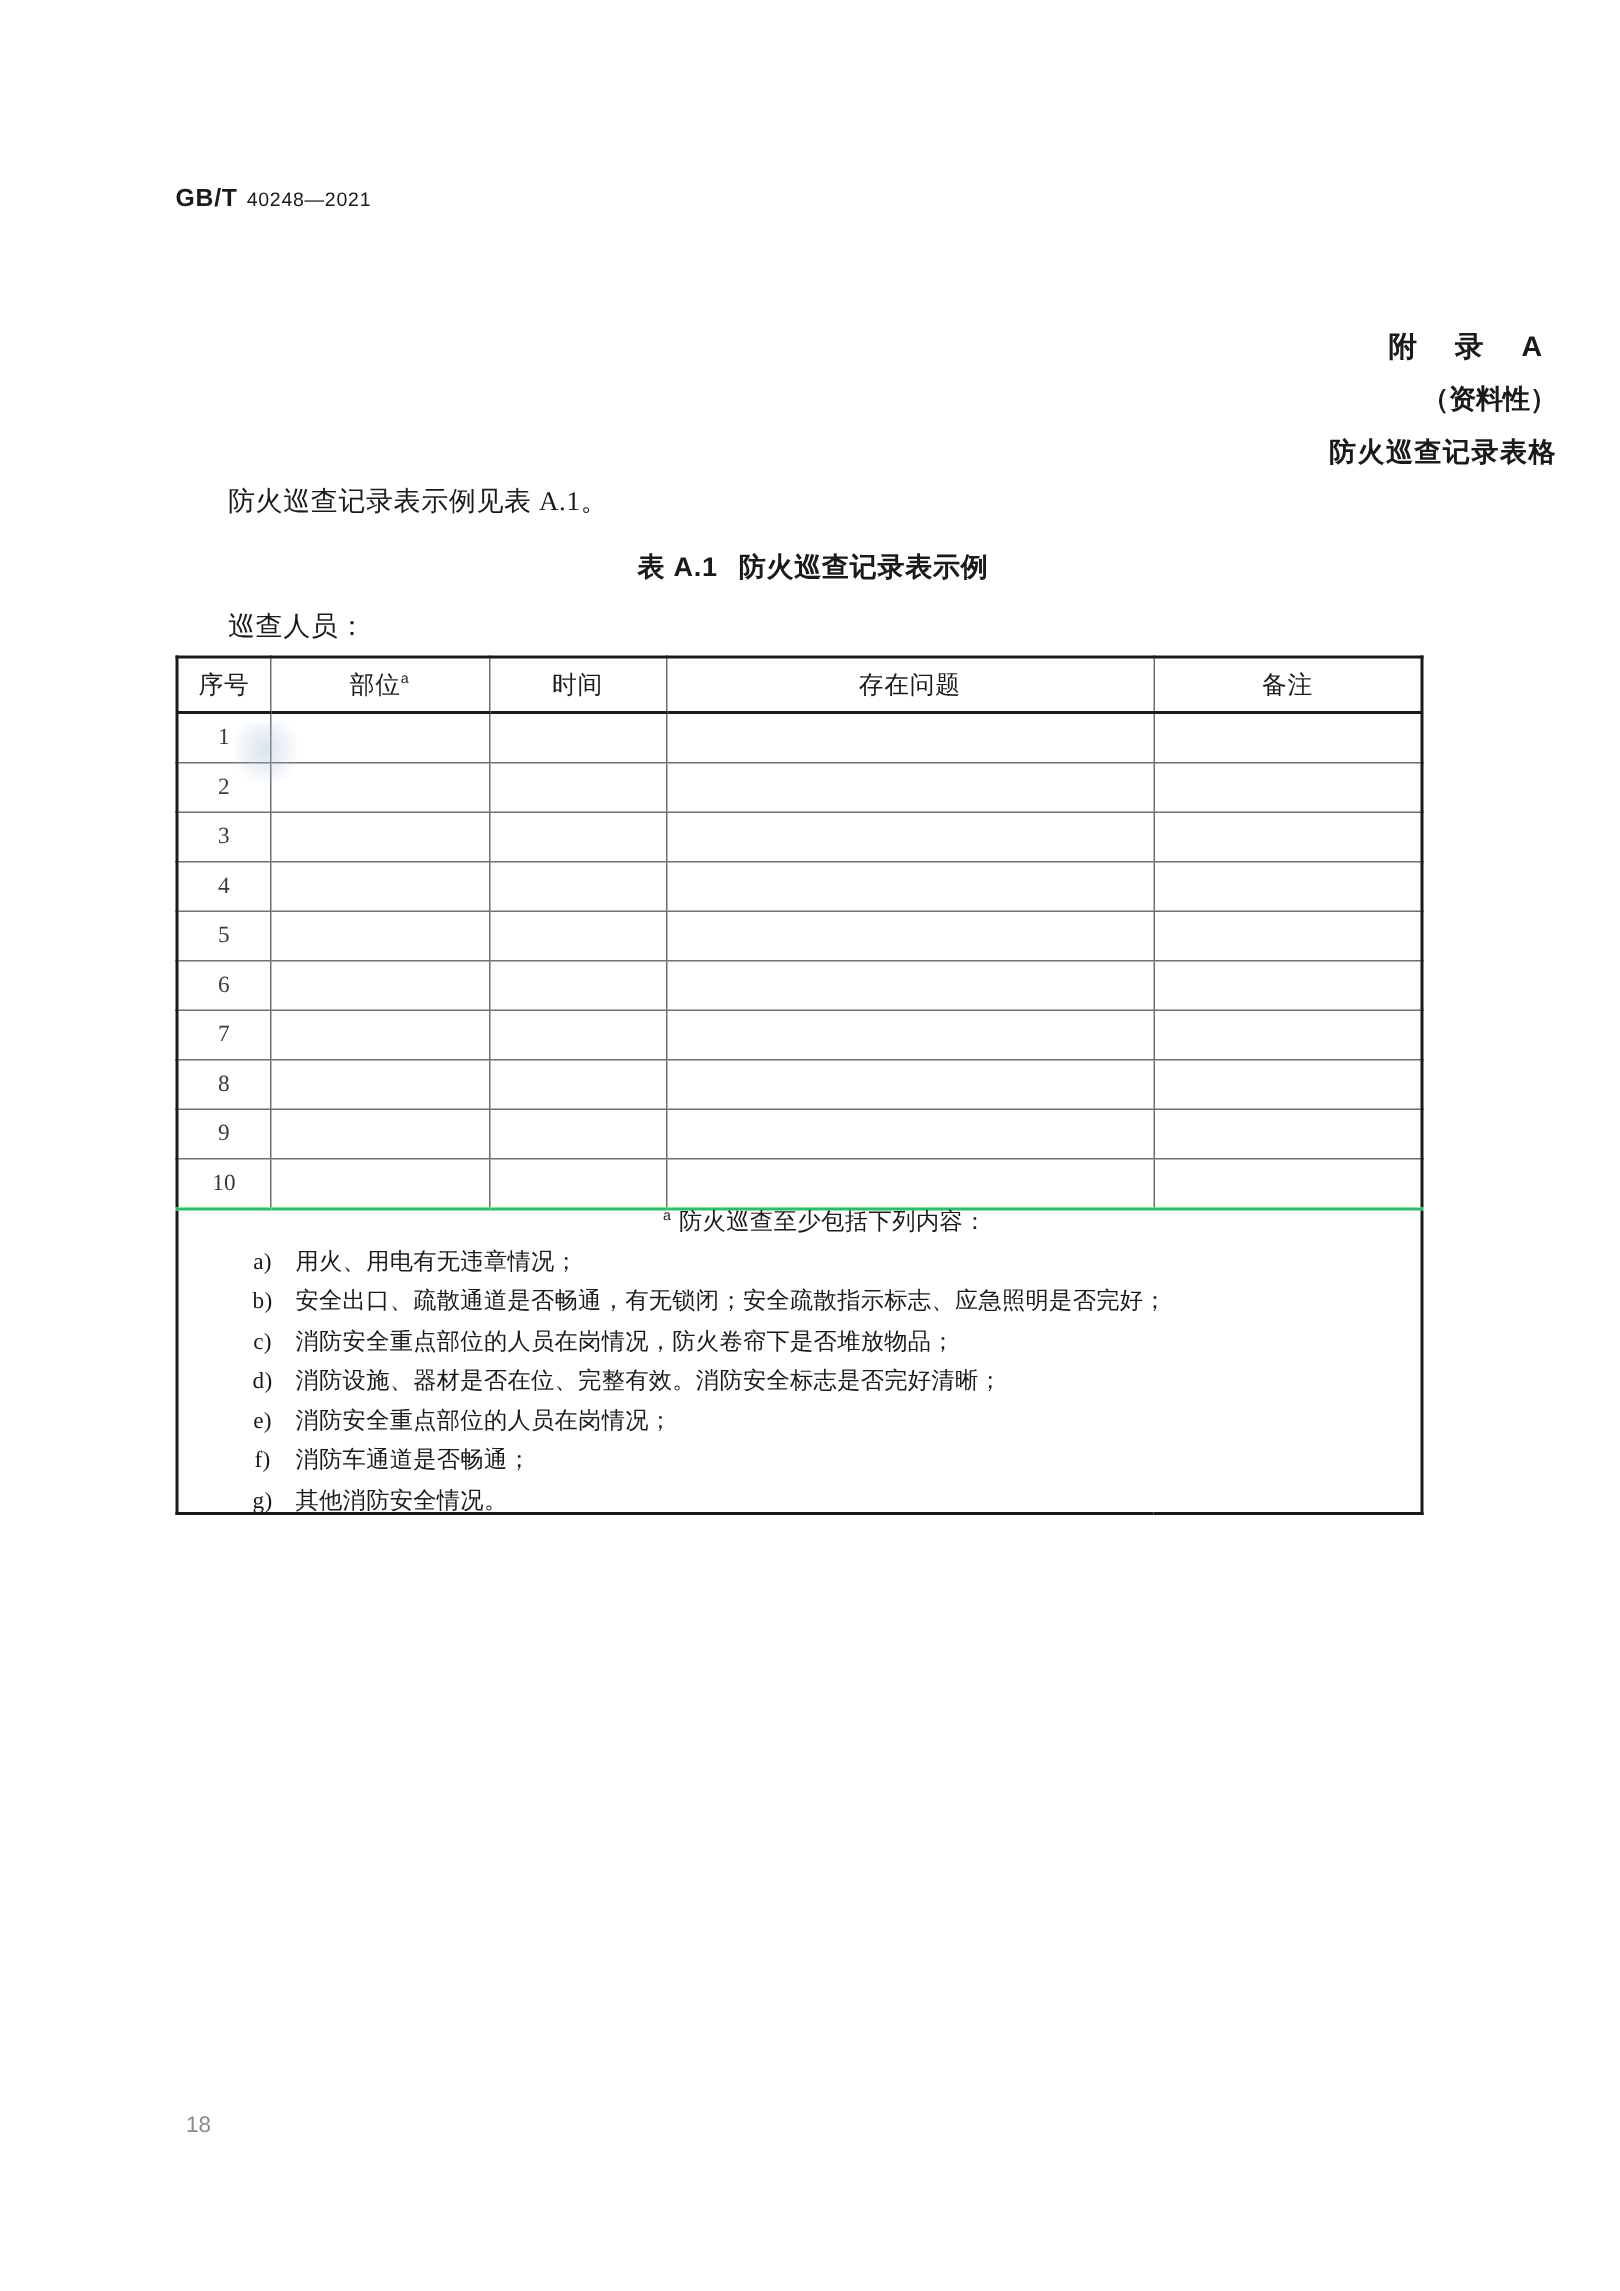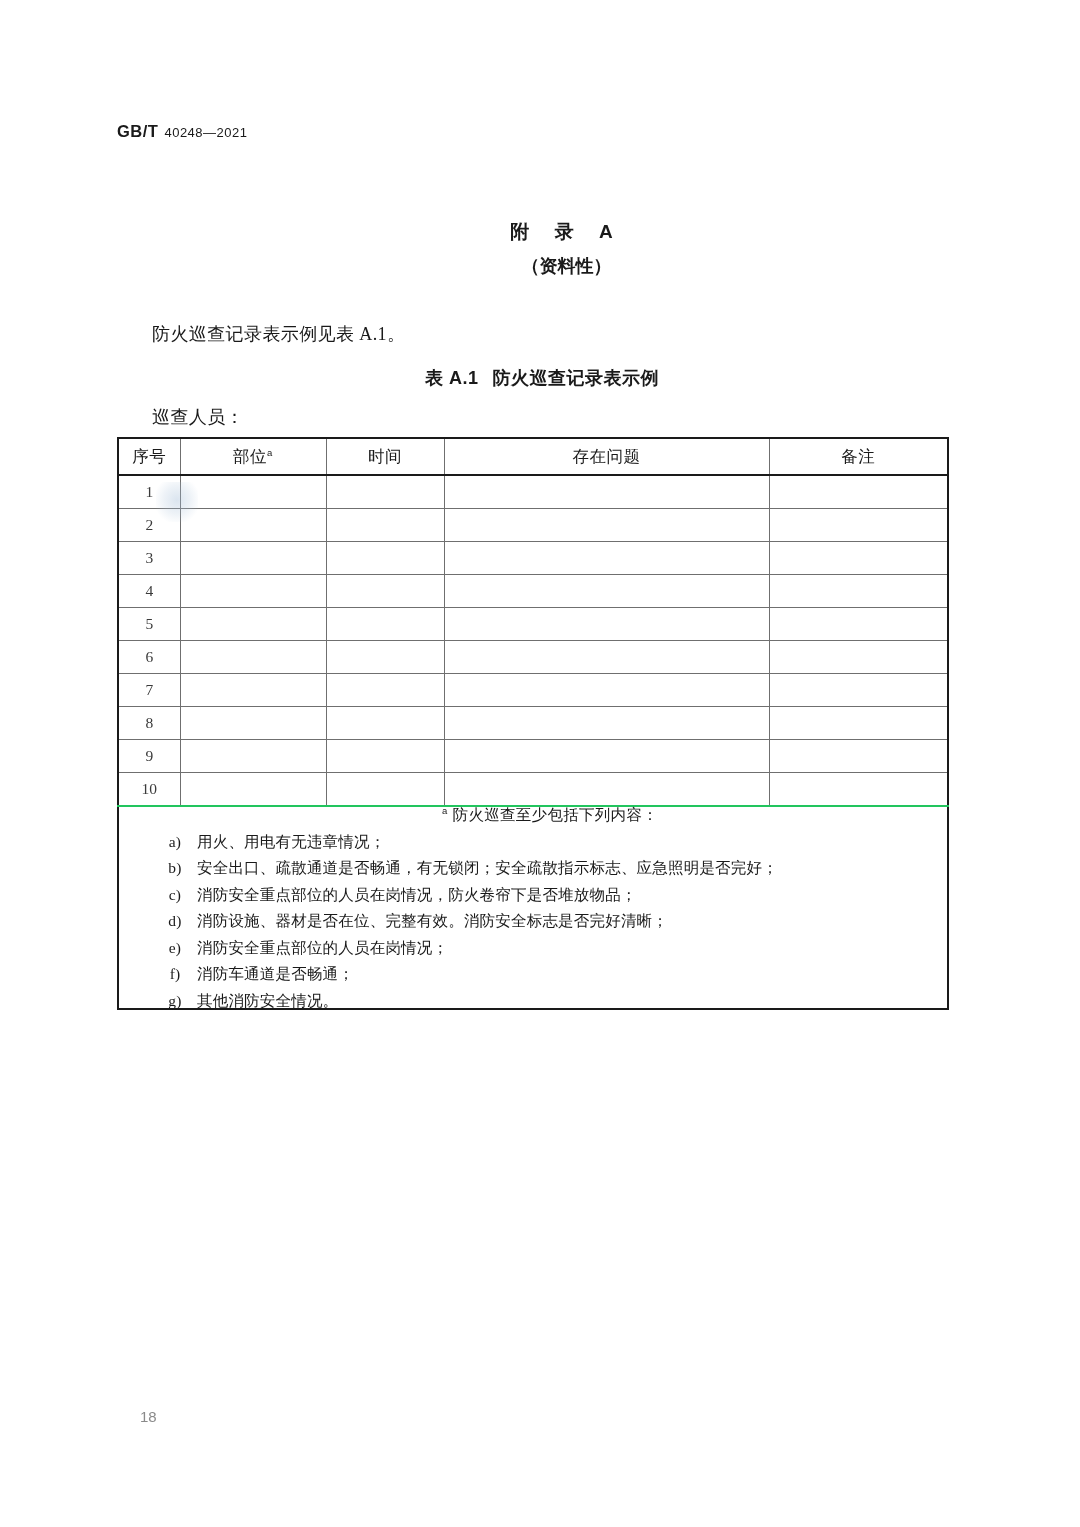--- a/index.html
+++ b/index.html
@@ -39,21 +39,21 @@
     font-weight: normal;
     margin-left: 6px;
   }
 
   
   .annex-block {
     position: absolute;
     left: 0;
     top: 218px;
     width: 1038px;
-    text-align: center;
+    text-align: right;
   }
   .annex-label {
     font-family: "Liberation Sans", "DejaVu Sans", sans-serif;
     font-weight: bold;
     font-size: 19px;
     letter-spacing: 10px;
     margin-left: 95px;
     line-height: 1.5;
   }
   .annex-kind {
@@ -216,21 +216,21 @@
     font-family: "Liberation Serif", "DejaVu Serif", serif;
     font-size: 15.5px;
   }
   ol.fn-list li .fn-text {
     display: inline-block;
   }
 
   
   .page-number {
     position: absolute;
-    left: 140px;
+    left: 124px;
     top: 1408px;
     font-family: "Liberation Sans", "DejaVu Sans", sans-serif;
     font-size: 15px;
     color: #8a8a8a;
   }
 
   
   .scan-artifact {
     position: absolute;
     left: 156px;
@@ -249,20 +249,21 @@
 
 <div class="page">
 
   <div class="std-header">
     <span class="std-code">GB/T</span><span class="std-num">40248—2021</span>
   </div>
 
   <div class="annex-block">
     <div class="annex-label">附 录 A</div>
     <div class="annex-kind">（资料性）</div>
+    <div class="annex-name">防火巡查记录表格</div>
   </div>
 
   <div class="body-para">防火巡查记录表示例见表 A.1。</div>
 
   <div class="table-caption">
     <span>表 A.1</span><span class="cap-sep"></span><span>防火巡查记录表示例</span>
   </div>
 
   <div class="inspector-line">巡查人员：</div>
 

